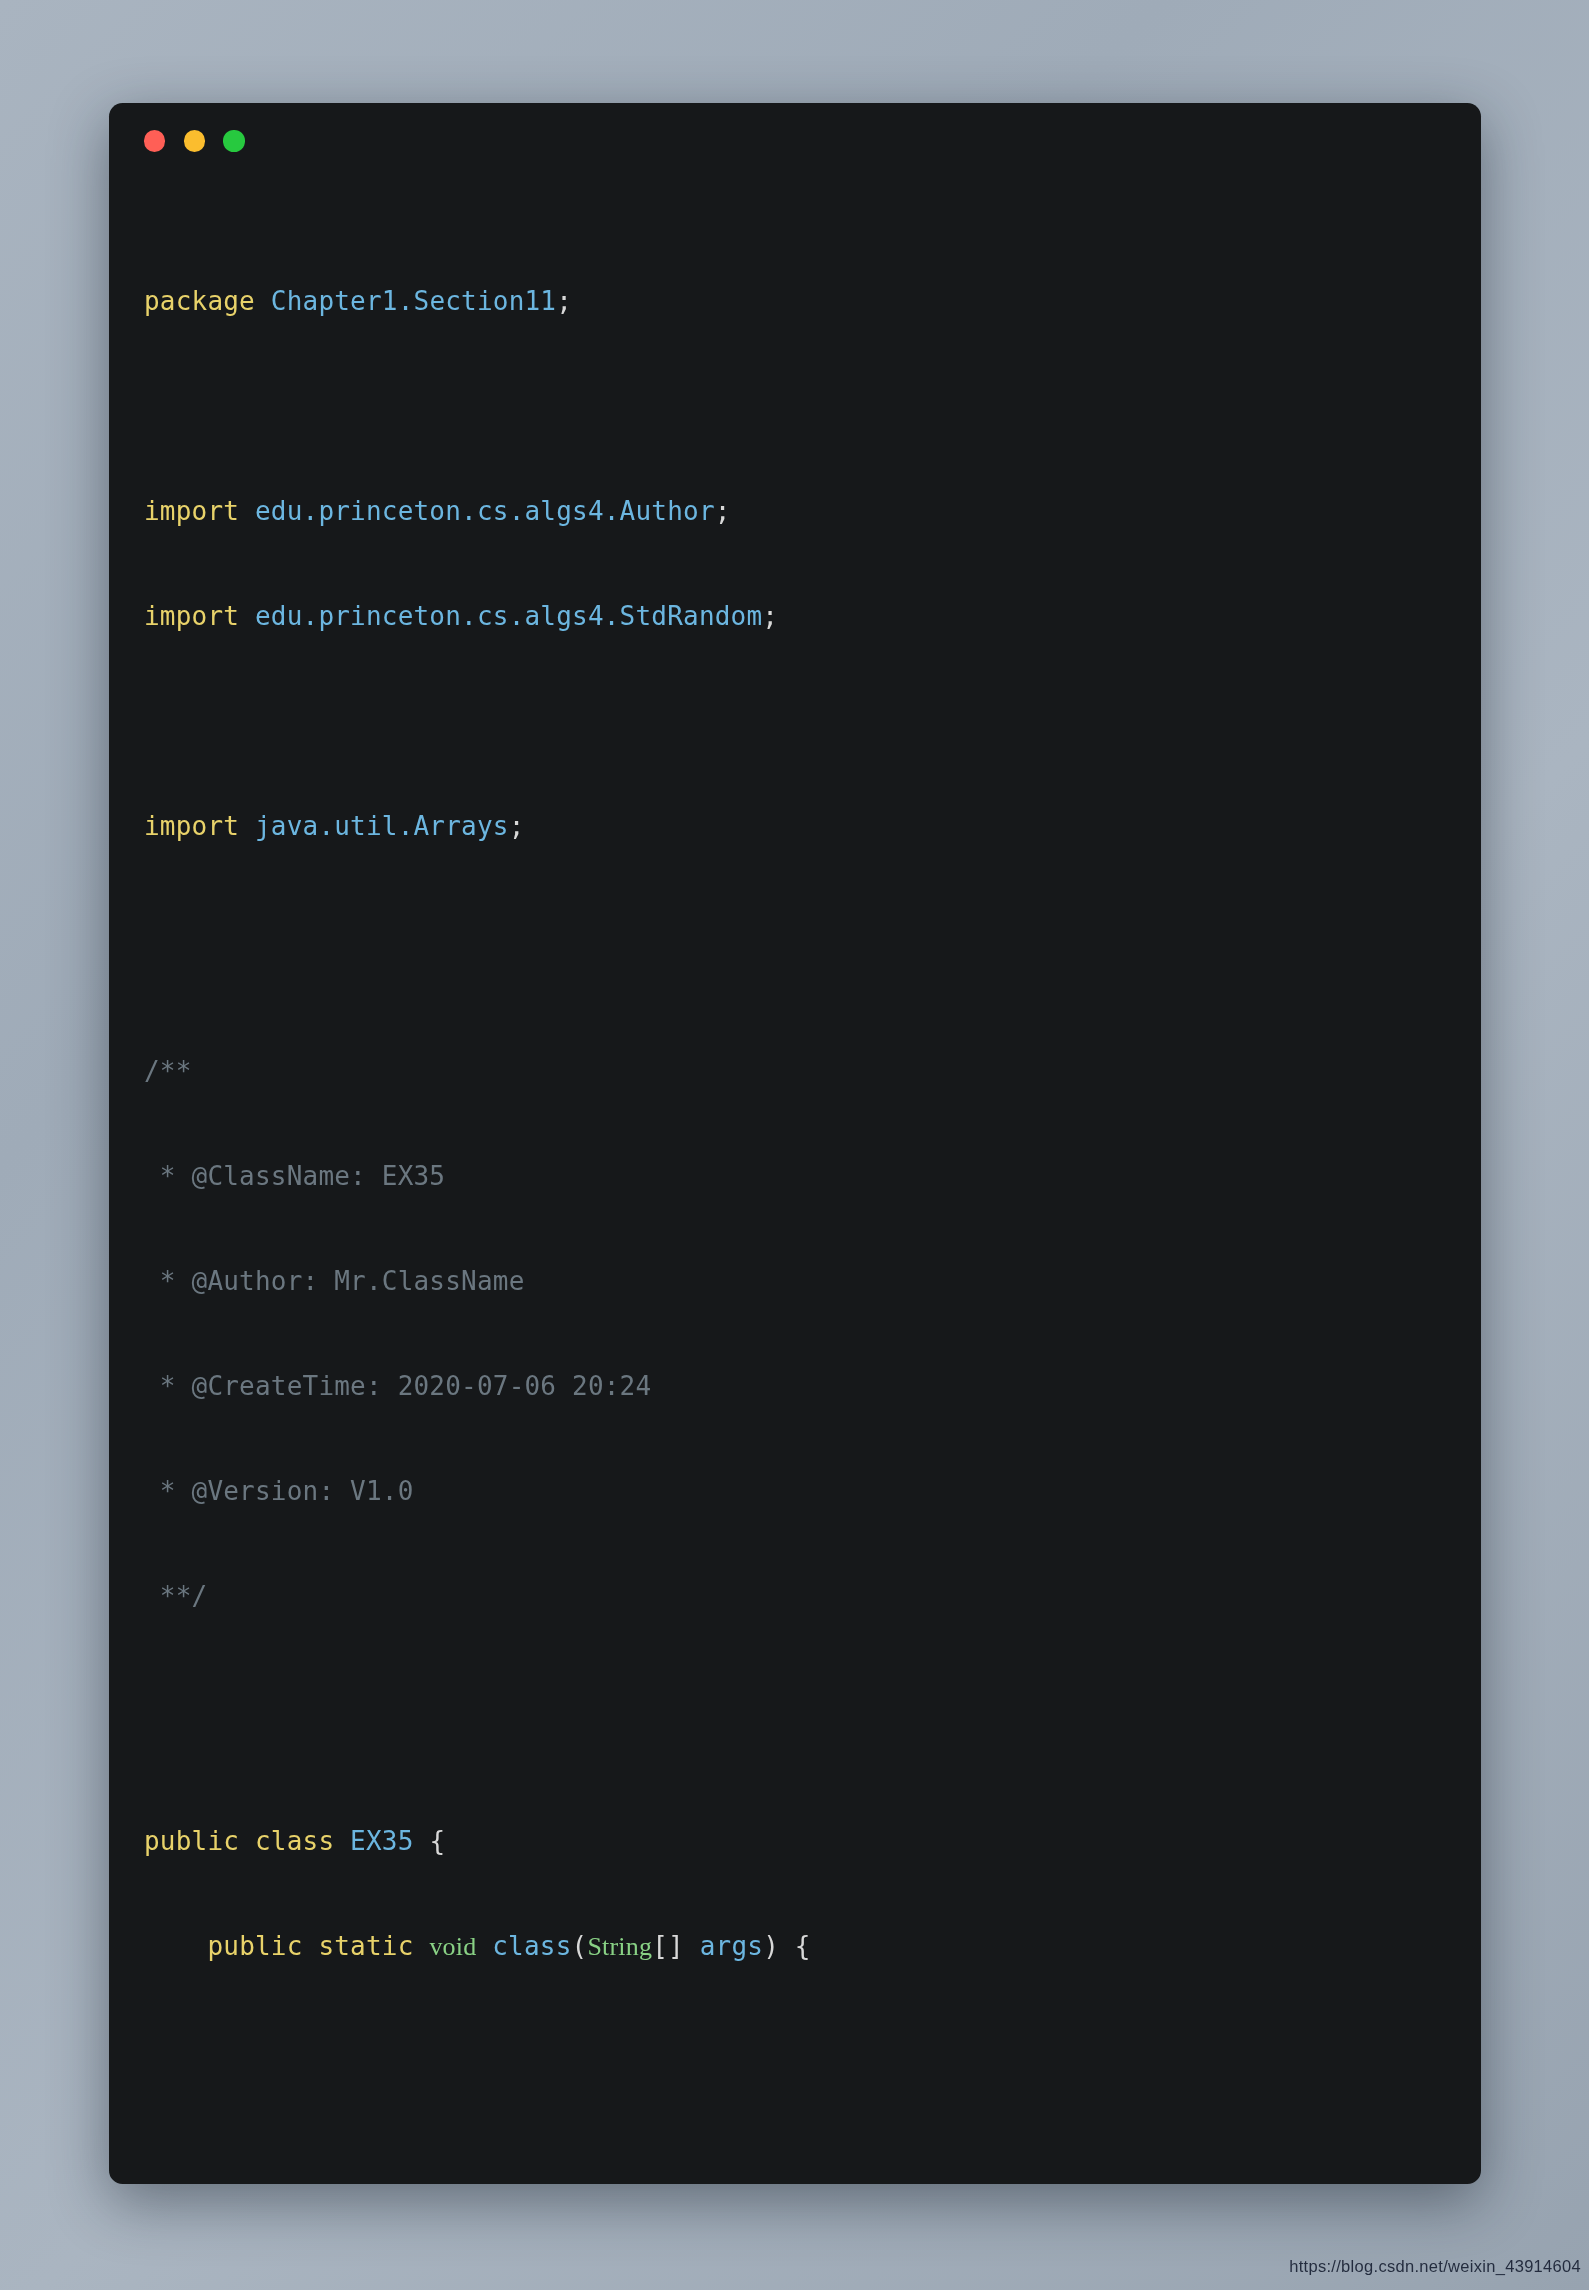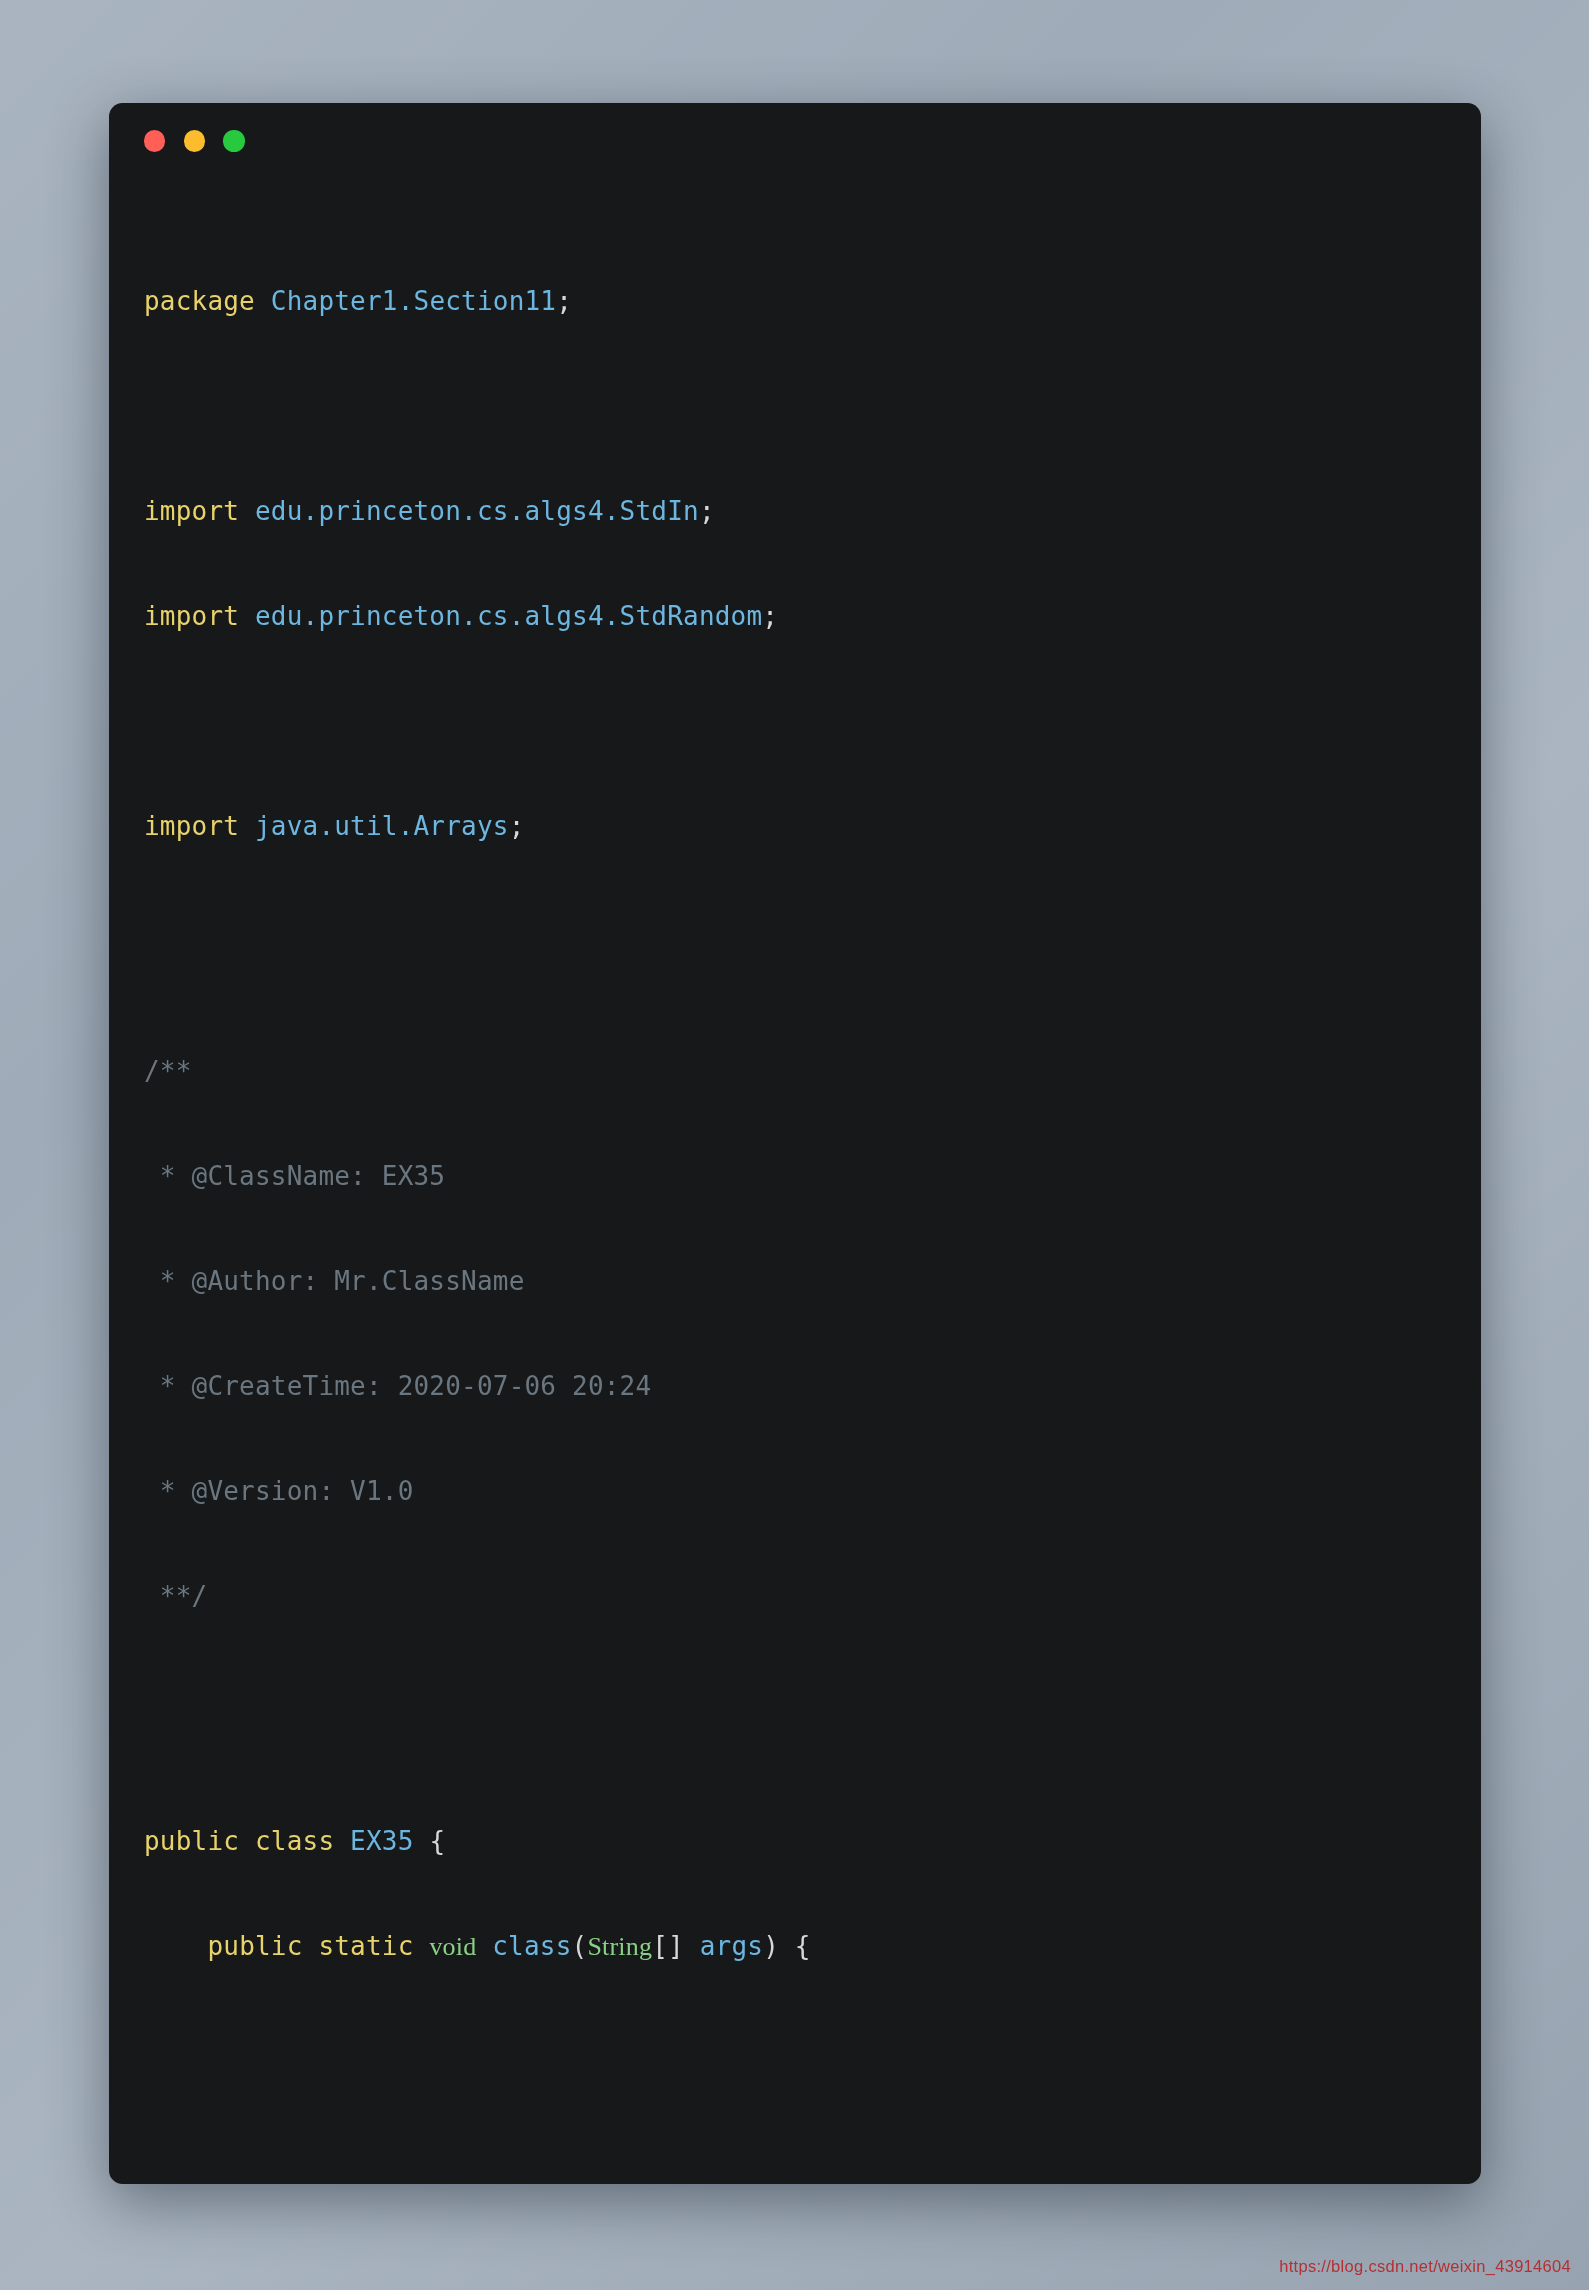--- a/index.html
+++ b/index.html
@@ -63,46 +63,46 @@
   
   .kw      { color: #e8d26a; }  
   .type    { color: #89d185; font-family: Liberation Serif, serif; }  
   .ident   { color: #6cb6e0; }  
   .cmt     { color: #6b7780; }  
   .punc    { color: #d8d8d8; }  
 
   
   #watermark {
     position: absolute;
-    right: 18px;
+    right: 8px;
     bottom: 13.6px;
     font-family: "Liberation Sans", sans-serif;
     font-size: 16.5px;
-    color: #b91c1c;
+    color: #0f172a;
     opacity: 0.85;
     letter-spacing: 0.3px;
     padding-left: 37px;
   }
 </style>
 </head>
 <body>
 
 <div id="code-window">
 
   <div id="titlebar">
     <span class="dot red"></span>
     <span class="dot yellow"></span>
     <span class="dot green"></span>
   </div>
 
   <div id="code-body">
 
     <div class="line"><span class="kw">package</span> <span class="ident">Chapter1</span><span class="ident">.</span><span class="ident">Section11</span><span class="punc">;</span></div>
     <div class="line blank"> </div>
-    <div class="line"><span class="kw">import</span> <span class="ident">edu.princeton.cs.algs4.StdIn</span><span class="punc">;</span></div>
+    <div class="line"><span class="kw">import</span> <span class="ident">edu.princeton.cs.algs4.Author</span><span class="punc">;</span></div>
     <div class="line"><span class="kw">import</span> <span class="ident">edu.princeton.cs.algs4.StdRandom</span><span class="punc">;</span></div>
     <div class="line blank"> </div>
     <div class="line"><span class="kw">import</span> <span class="ident">java.util.Arrays</span><span class="punc">;</span></div>
     <div class="line blank"> </div>
 
     <div class="line"><span class="cmt">/**</span></div>
     <div class="line"><span class="cmt"> * @ClassName: EX35</span></div>
     <div class="line"><span class="cmt"> * @Author: Mr.ClassName</span></div>
     <div class="line"><span class="cmt"> * @CreateTime: 2020-07-06 20:24</span></div>
     <div class="line"><span class="cmt"> * @Version: V1.0</span></div>

